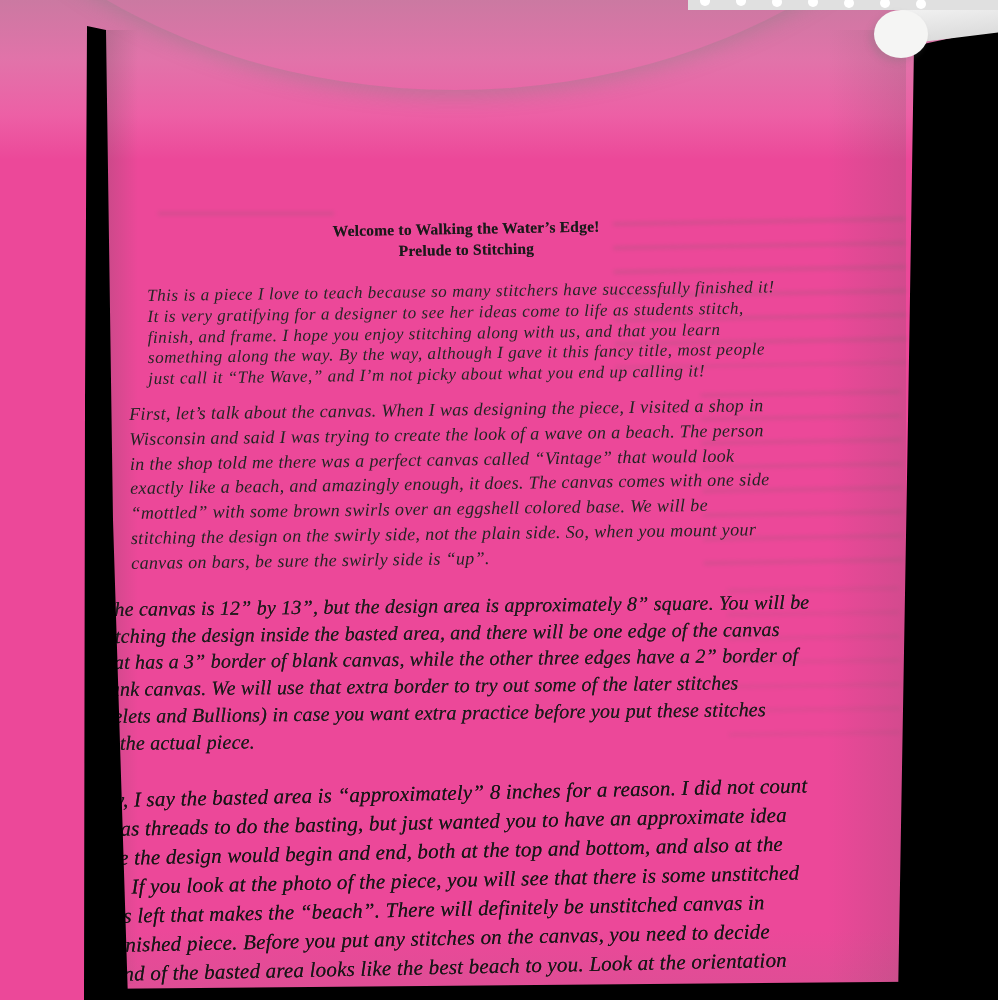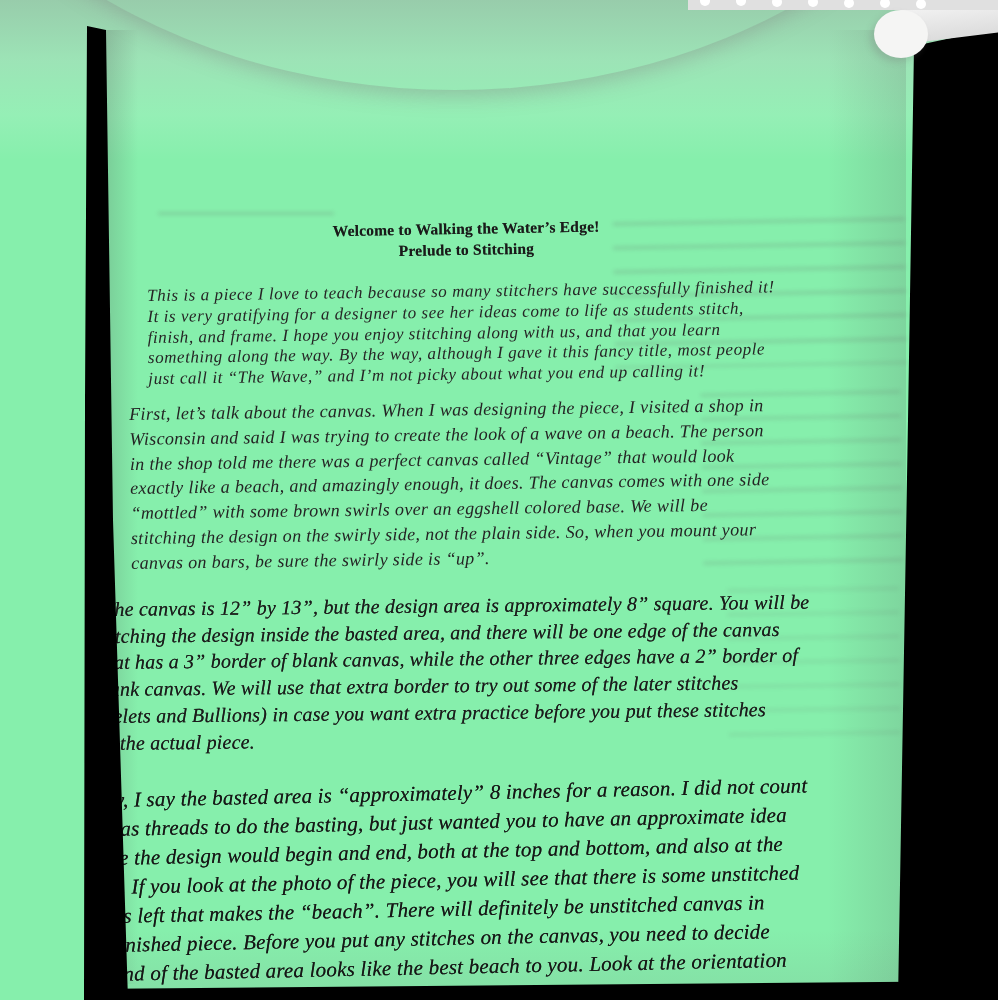--- a/index.html
+++ b/index.html
@@ -1,18 +1,18 @@
 <!DOCTYPE html>
 <html><head>
 <meta charset="utf-8">
 <style>
   html,body { margin:0; padding:0; background:#101010; }
   .stage {
     position:relative; width:998px; height:1000px; margin:0 auto;
-    background:#86efac; overflow:hidden;
+    background:#ec4899; overflow:hidden;
     font-family:"Liberation Serif","DejaVu Serif",serif;
   }
   
   .shade-top {
     position:absolute; left:0; top:0; width:998px; height:160px; z-index:1;
     background:linear-gradient(180deg, rgba(170,170,170,0.50) 0%, rgba(204,204,204,0.32) 38%,
                rgba(240,240,240,0.14) 72%, rgba(255,255,255,0) 100%);
   }
   .curve-shadow {
     position:absolute; left:-120px; top:-790px; width:1150px; height:880px; z-index:1;

